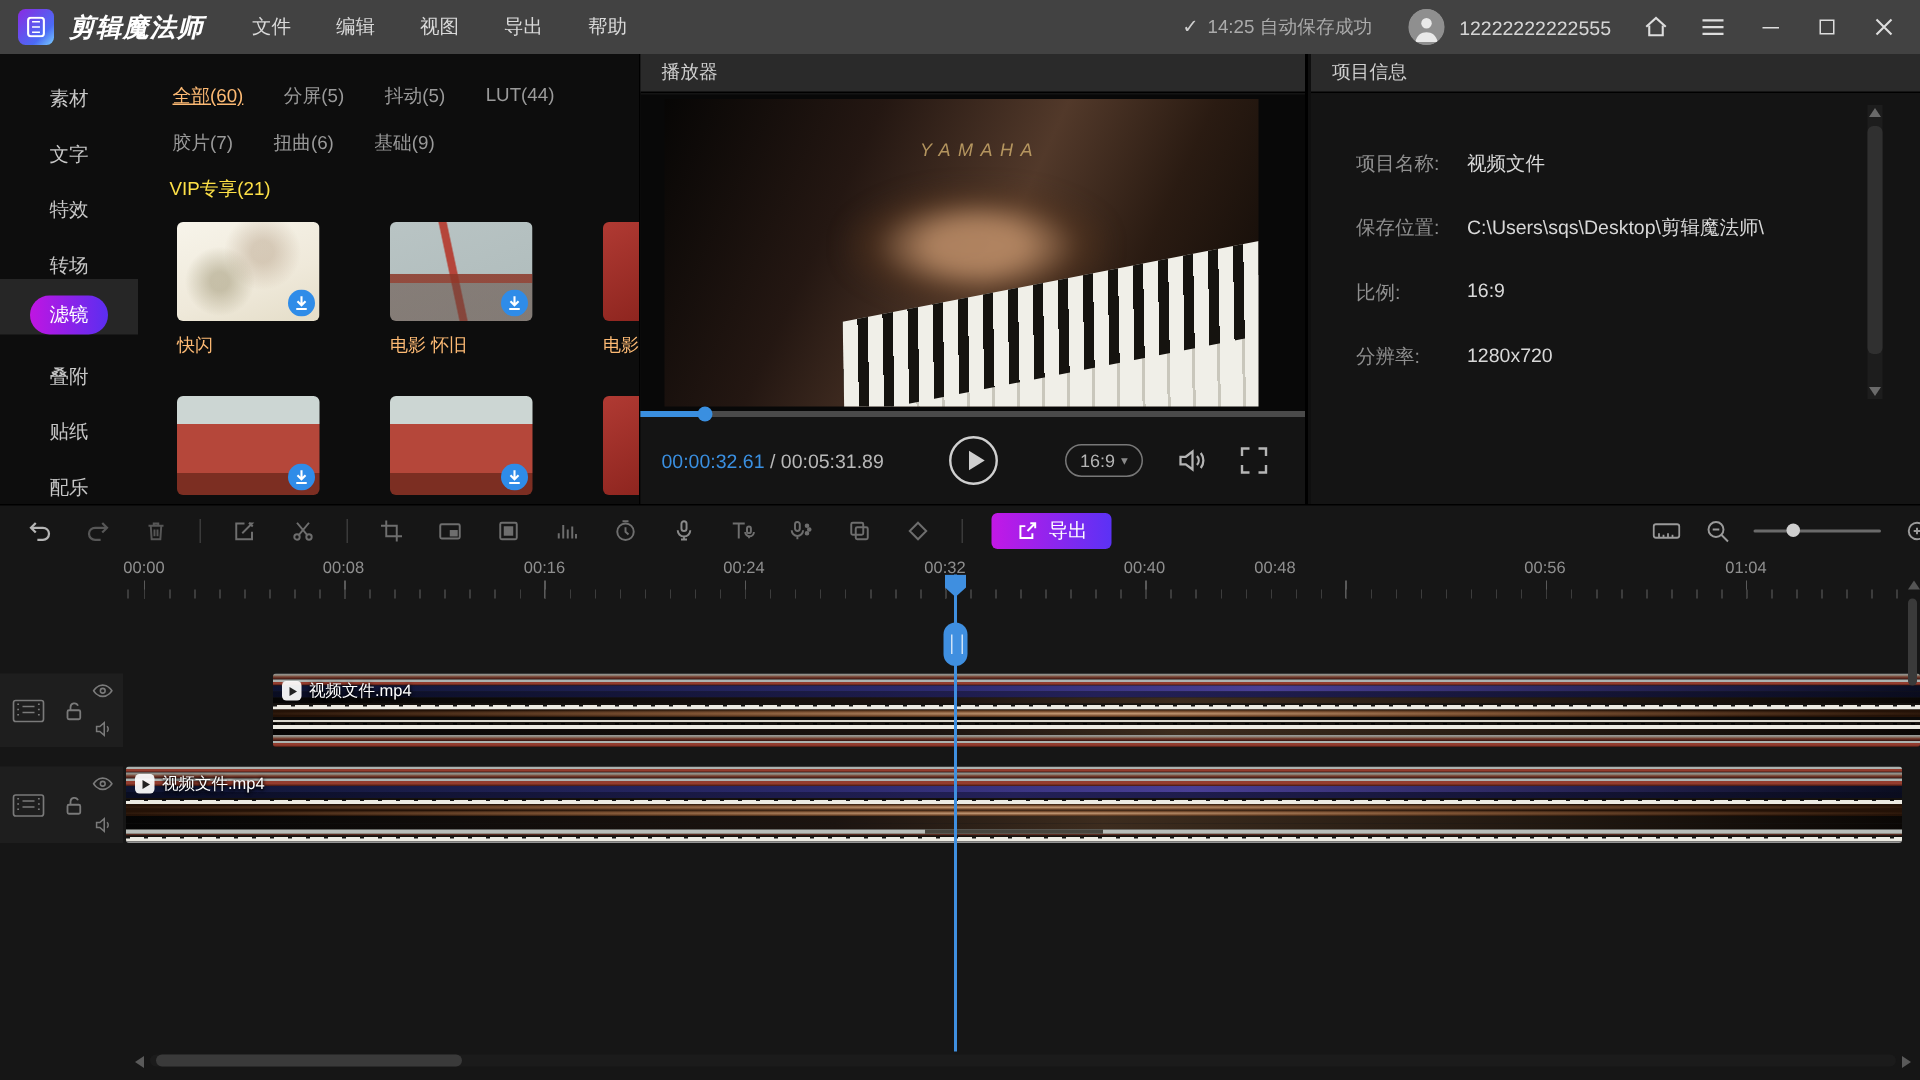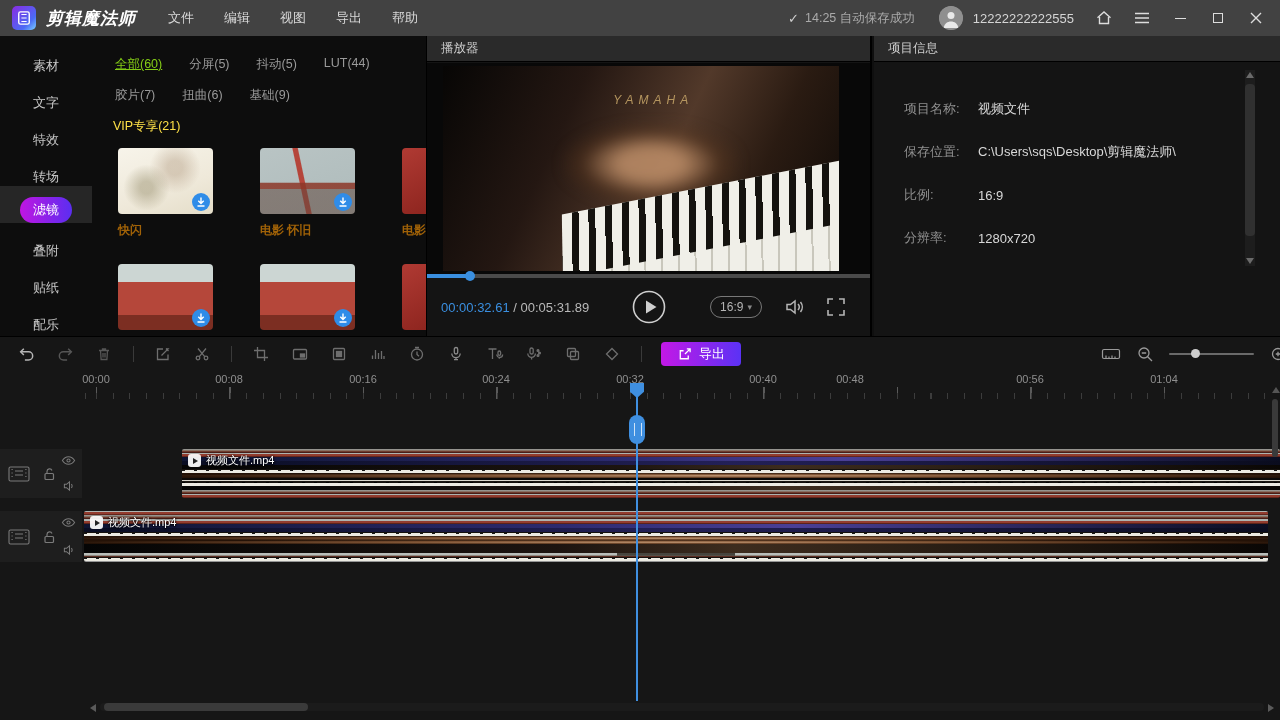--- a/index.html
+++ b/index.html
@@ -33,26 +33,26 @@
   .side-item { height:37px; display:flex; align-items:flex-end; justify-content:center;
     color:#c7c7c7; font-size:13px; }
   .side-item.active { background:#262626; }
   .side-item.active .pill { background:linear-gradient(90deg,#c015e2,#5b2ef0);
     color:#fff; padding:4px 13px; border-radius:13px; }
 
   .effects { position:absolute; left:92px; top:36px; width:335px; height:300px;
     background:#0d0d0d; border-right:1px solid #000; overflow:hidden; }
   .tab-row { display:flex; gap:27px; padding-left:23px; margin-top:0; }
   .tab { color:#9a9a9a; font-size:12.5px; }
-  .tab.active { color:#84cc16; text-decoration:underline; }
+  .tab.active { color:#fdba74; text-decoration:underline; }
   .vip { color:#fde047; font-size:12.5px; padding-left:21px; }
   .card { position:absolute; width:95px; }
   .thumb { width:95px; height:66px; border-radius:4px; position:relative; overflow:hidden; }
   .badge { position:absolute; right:3px; bottom:3px; }
-  .card-label { margin-top:8px; color:#a16207; font-size:12px; white-space:nowrap;font-weight:bold; }
+  .card-label { margin-top:8px; color:#fdba74; font-size:12px; white-space:nowrap; }
   .th-flash { background:
     radial-gradient(circle at 30% 60%, rgba(120,110,70,.35) 0 8%, transparent 30%),
     radial-gradient(circle at 60% 30%, rgba(150,120,90,.3) 0 10%, transparent 35%),
     linear-gradient(160deg,#f7f4ea,#efe9da 60%,#e4ddc8); }
   .th-bridge { background:
     linear-gradient(to bottom, rgba(0,0,0,0) 52%, rgba(140,55,40,.85) 53% 62%, rgba(95,70,60,.55) 62% 100%),
     linear-gradient(78deg, transparent 42%, #b5453a 43% 47%, transparent 48%),
     linear-gradient(160deg,#b9c4c4,#aebbbb); }
   .th-bridge2 { background:
     linear-gradient(to bottom, #ccd6d3 0 28%, #b5473a 28% 78%, #7c2e22 78% 100%); }
@@ -85,21 +85,21 @@
   .timecode .cur { color:#3a8fe0; }
   .play-btn { position:absolute; left:205px; top:11px; }
   .aspect-pill { position:absolute; left:283px; top:17px; width:52px; height:22px;
     border:1px solid #787878; border-radius:12px; color:#b5b5b5; font-size:12px;
     display:flex; align-items:center; justify-content:center; gap:4px; }
   .aspect-pill .caret { font-size:9px; color:#8a8a8a; }
   .vol-btn { position:absolute; left:356px; top:16px; }
   .fs-btn { position:absolute; left:398px; top:17px; }
 
   .info { position:absolute; left:874px; top:36px; width:406px; height:300px; background:#141414; }
-  .info-row { position:absolute; left:30px; display:flex; font-size:13px;align-items:center; }
+  .info-row { position:absolute; left:30px; display:flex; font-size:13px; }
   .info-label { color:#8f8f8f; width:74px; }
   .info-value { color:#d8d8d8; }
   .vsb { position:absolute; right:25px; top:34px; width:10px; height:196px; background:#1d1d1d; }
   .vsb-thumb { position:absolute; left:0; top:14px; width:10px; height:152px; background:#303030; border-radius:4px; }
   .tri-up { width:0; height:0; border-left:4px solid transparent; border-right:4px solid transparent;
     border-bottom:6px solid #6a6a6a; margin:2px auto 0; }
   .tri-down { width:0; height:0; border-left:4px solid transparent; border-right:4px solid transparent;
     border-top:6px solid #6a6a6a; position:absolute; bottom:2px; left:1px; }
 
   

